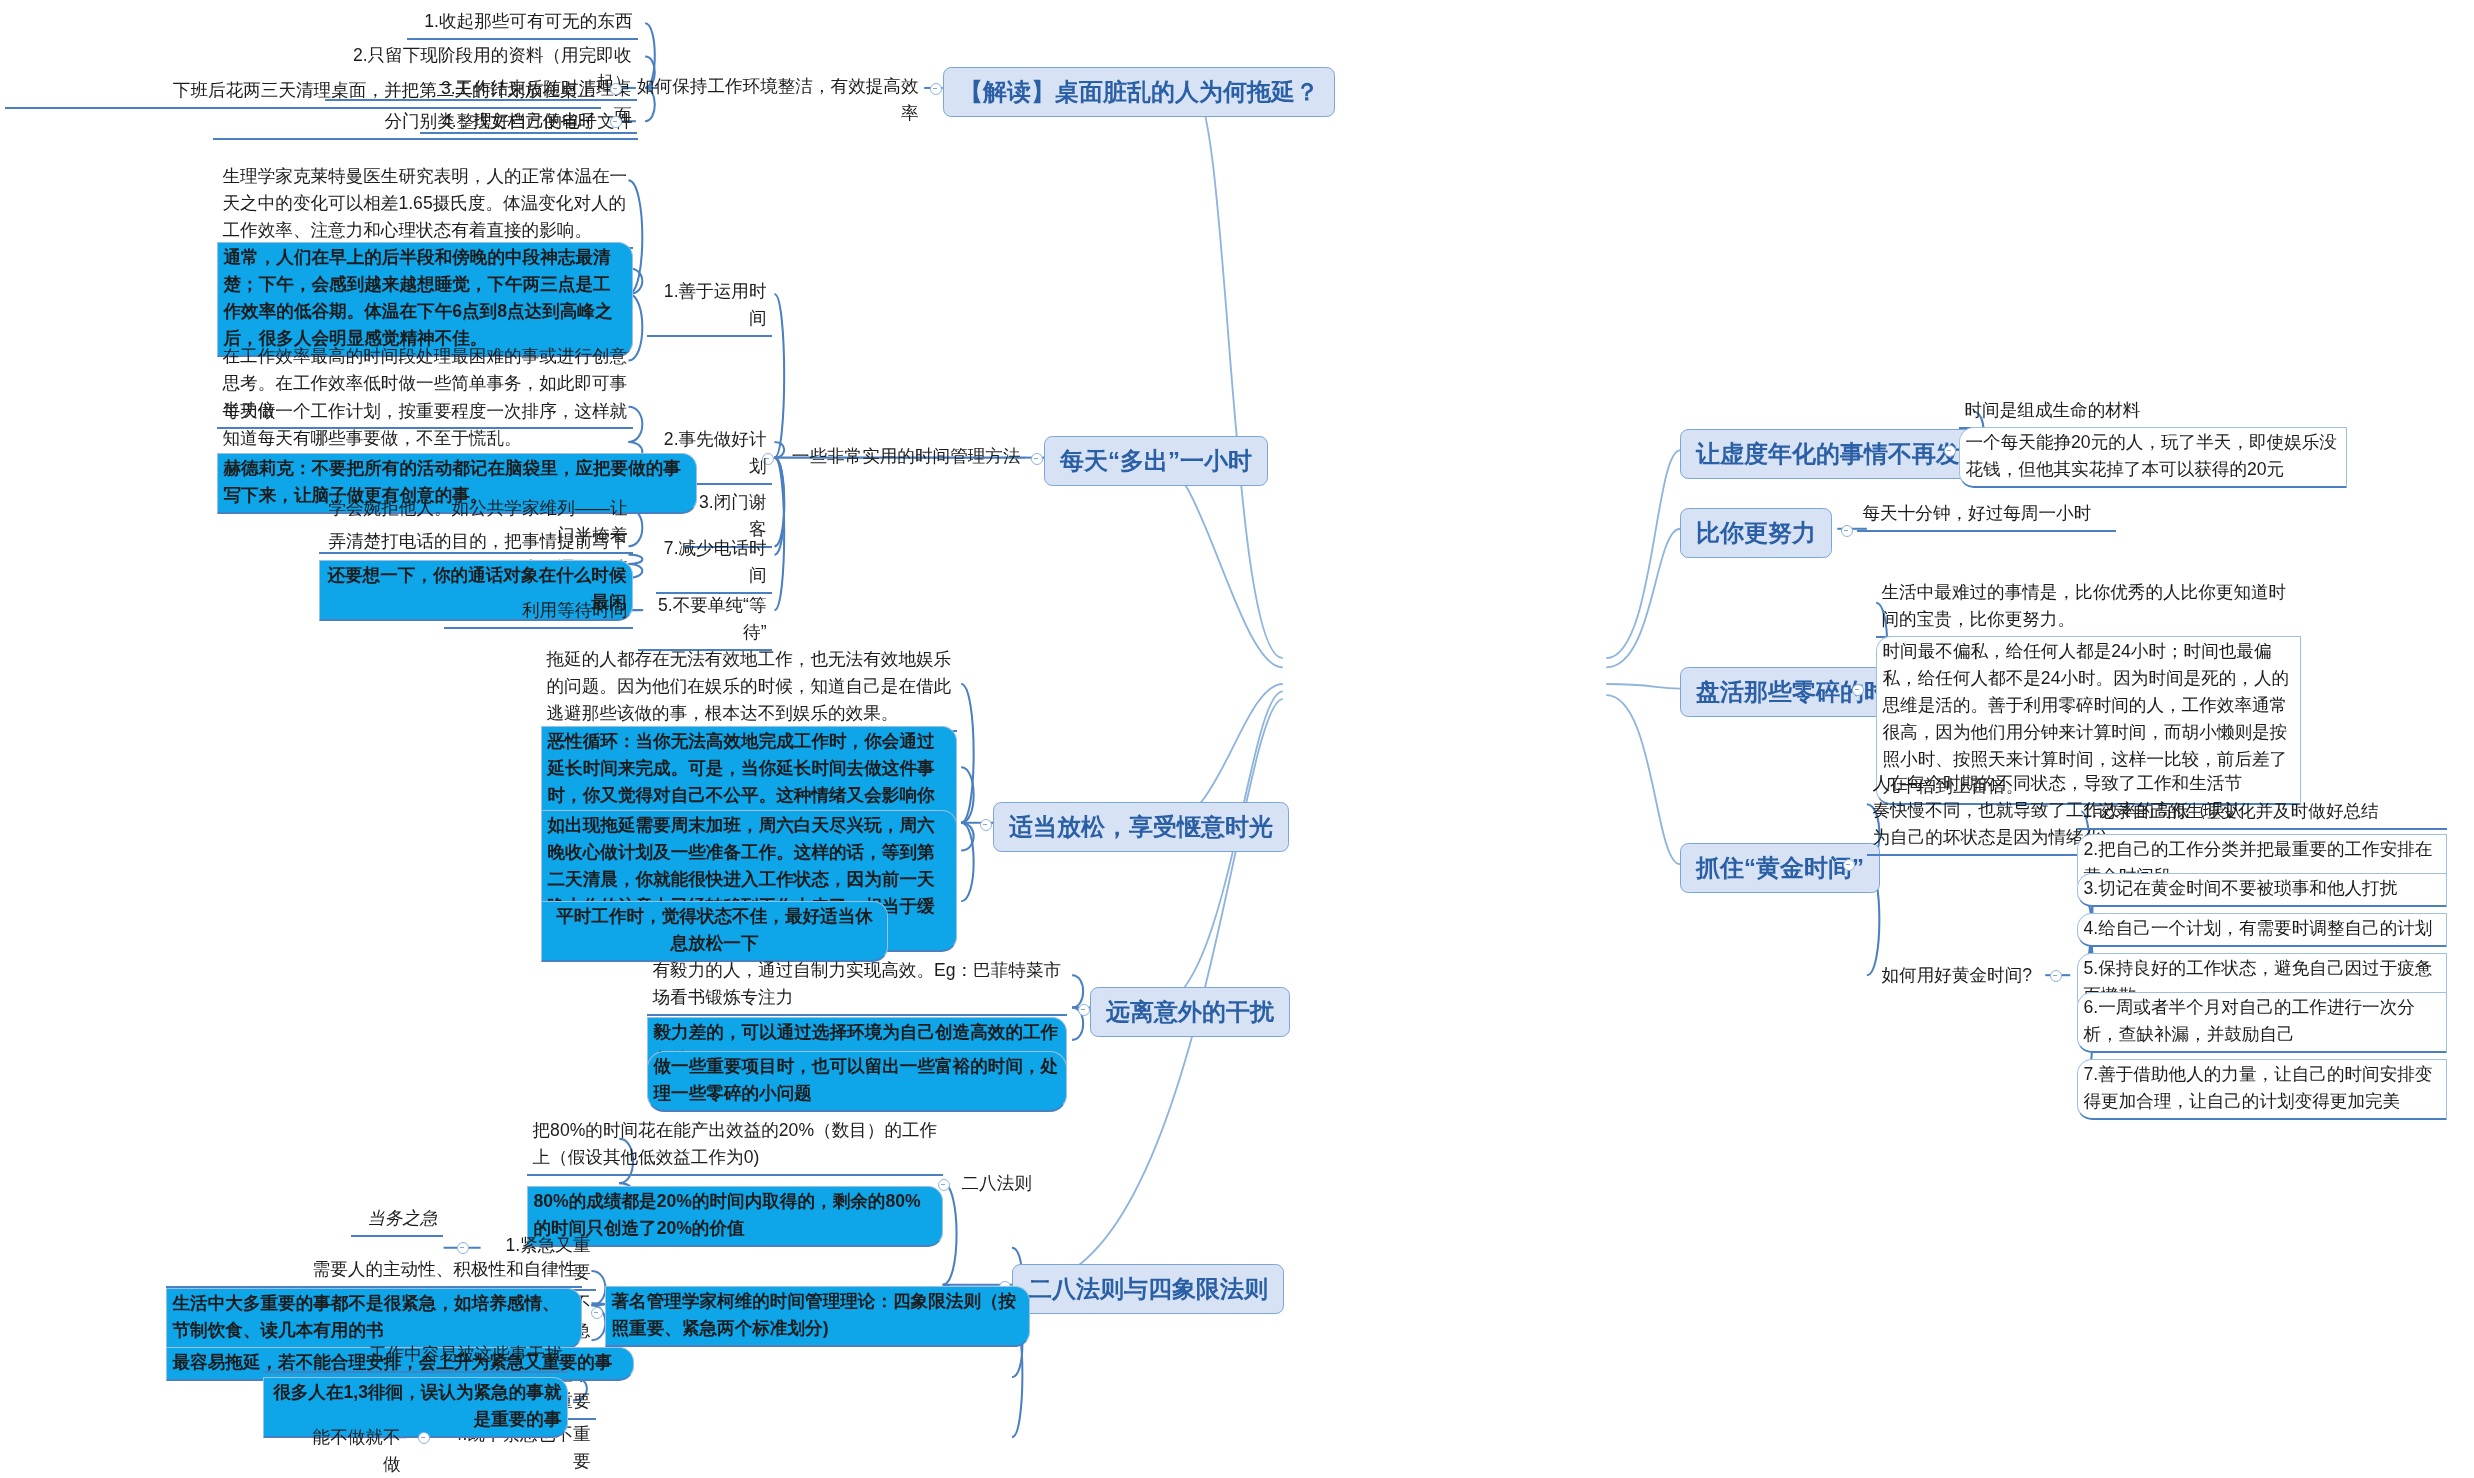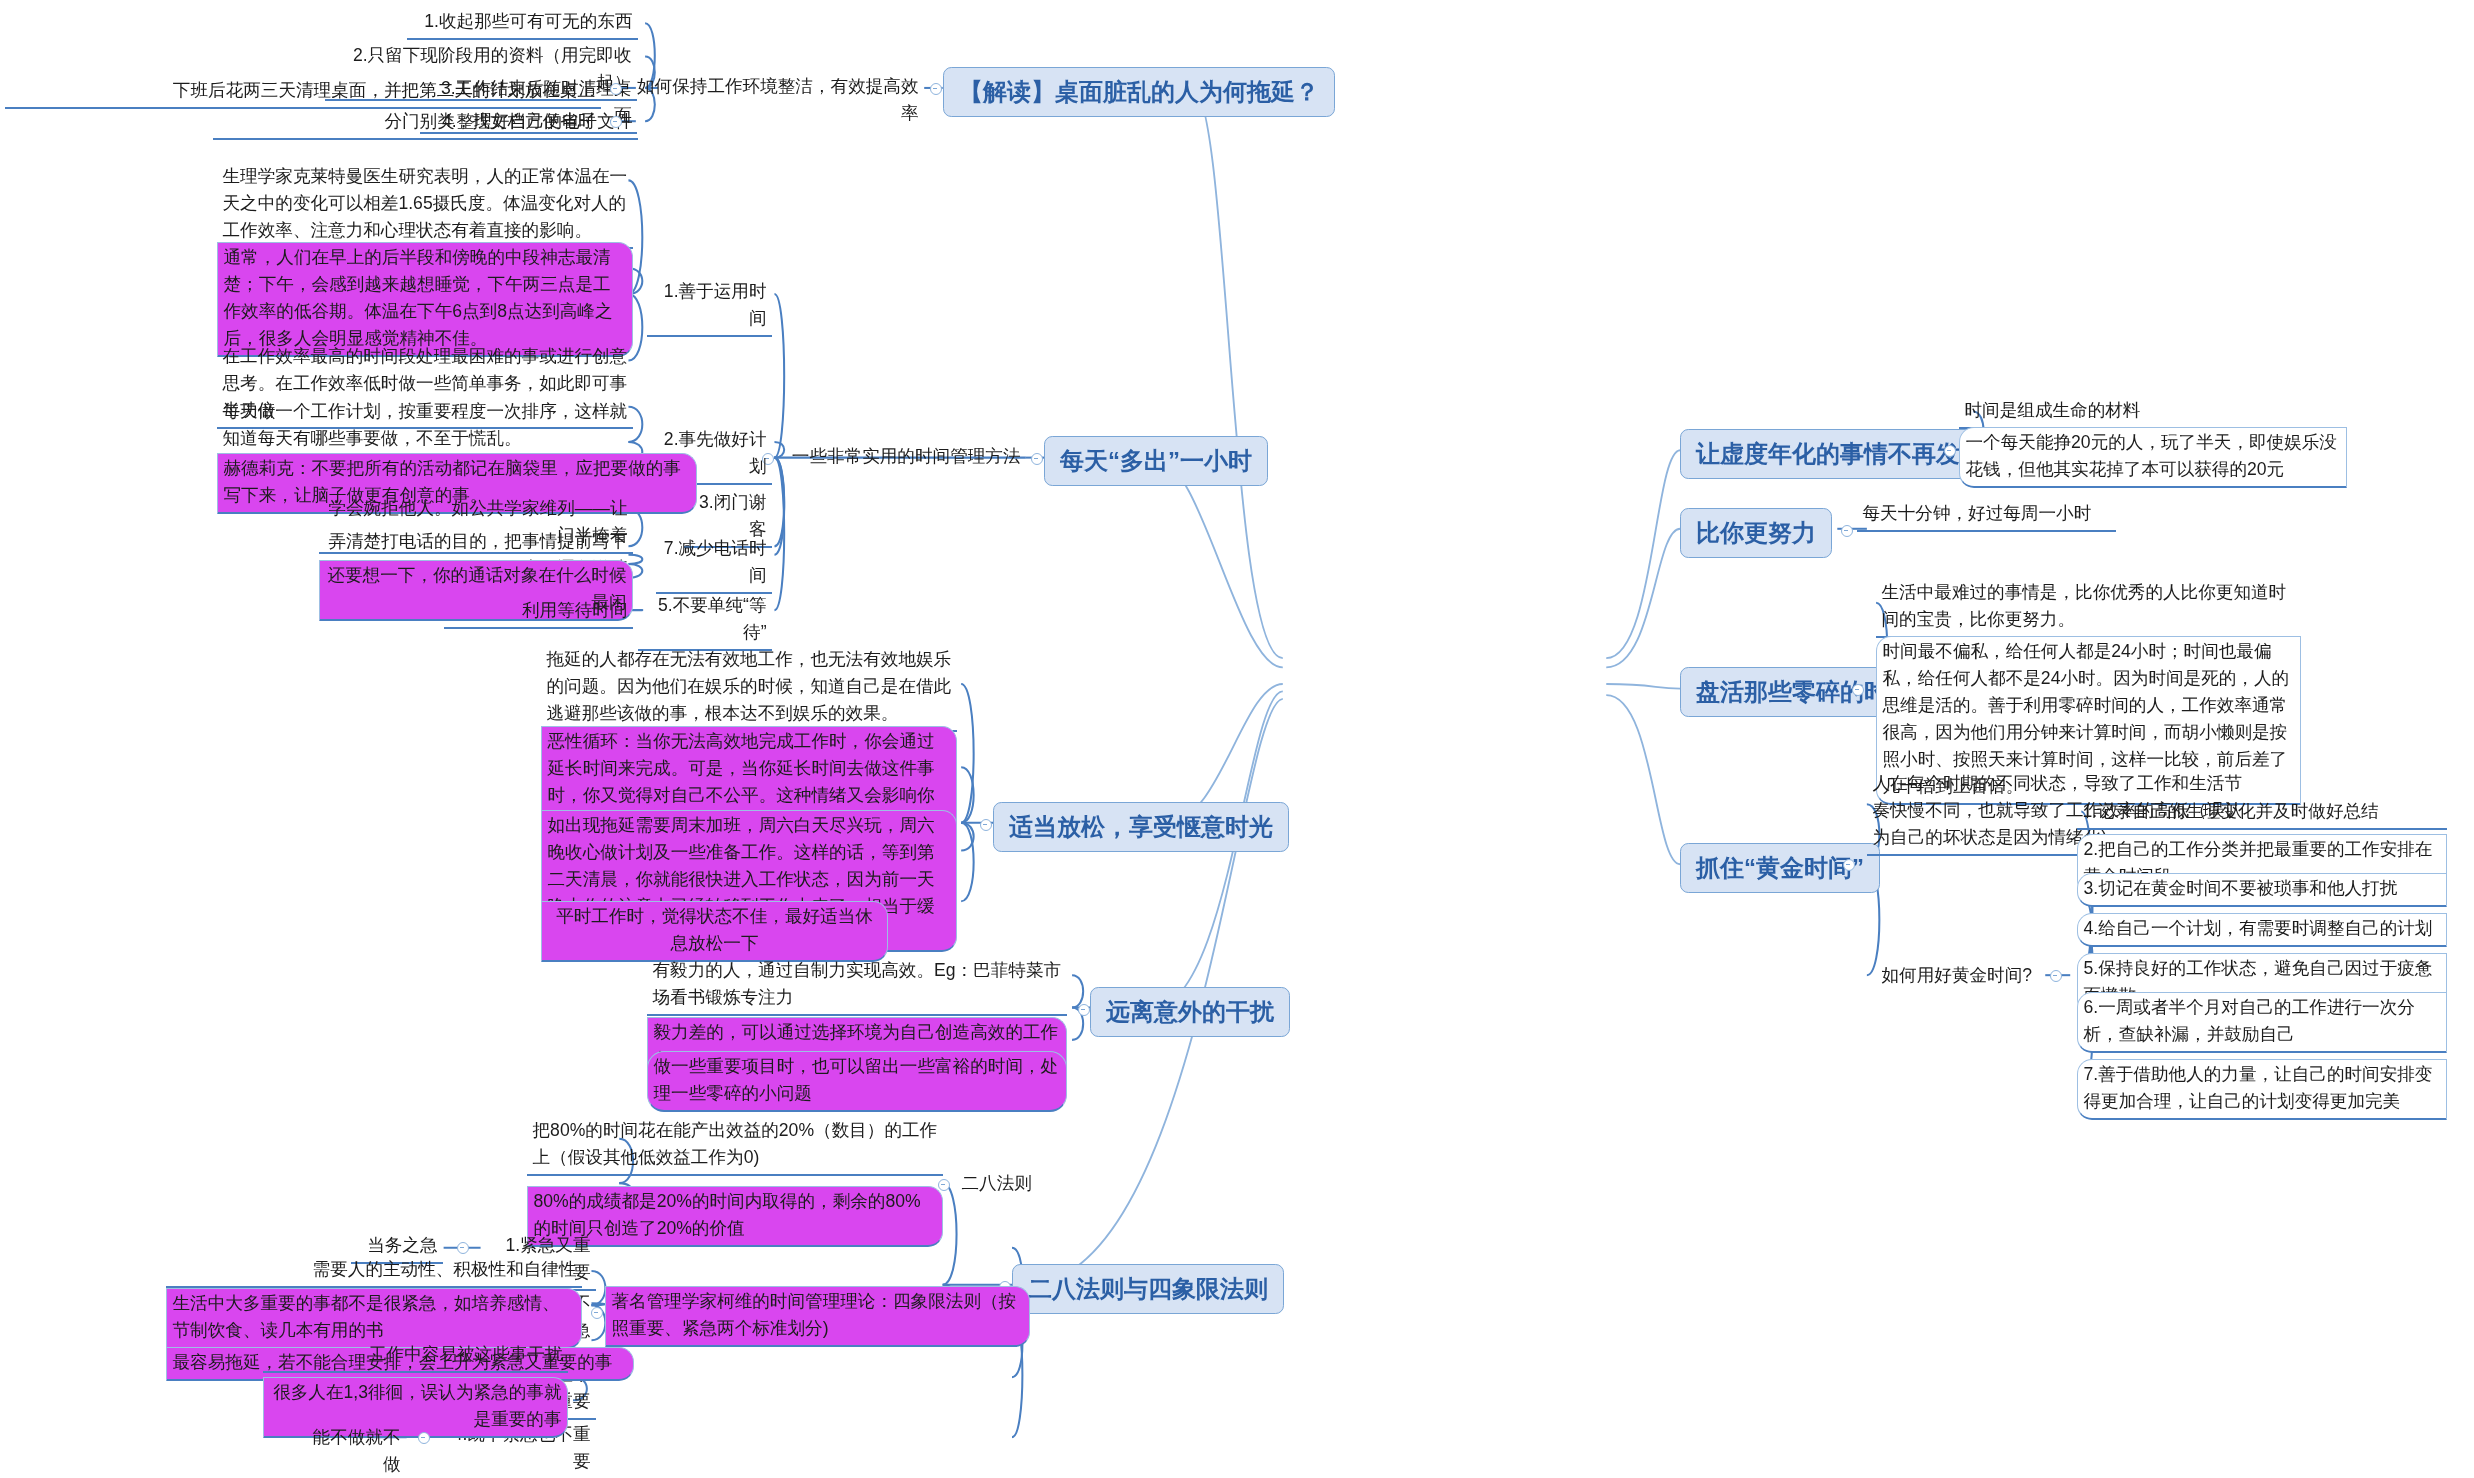--- a/index.html
+++ b/index.html
@@ -19,21 +19,22 @@
   
   .leaf{
     font-size:17.6px;line-height:27px;color:#1c1c1c;
     padding:0.9px 5.5px 2.8px 5.5px;
     border-bottom:2.8px solid #4a7fc1;
     white-space:pre-line;
   }
   .leaf.rounded{
     border:0.9px solid #9dbfe3;border-bottom:2.8px solid #4a7fc1;
     border-top-right-radius:15px;border-bottom-right-radius:15px;
-    background:#d946ef;
+    background:#0ea5e9;
+    font-weight:bold;
   }
   .leaf.roundedleft{
     border:0.9px solid #9dbfe3;border-bottom:2.8px solid #4a7fc1;
     border-top-left-radius:15px;border-bottom-left-radius:15px;
     background:#fff;
   }
   .leaf.ta-right{text-align:right;}
   .leaf.ta-center{text-align:center;}
 
   
@@ -253,21 +254,21 @@
   <div class="node leaf rounded" style="left:527px;top:1186px;width:416px;">80%的成绩都是20%的时间内取得的，剩余的80%的时间只创造了20%的价值</div>
 
   <div class="node leaf rounded" style="left:605px;top:1286px;width:425px;">著名管理学家柯维的时间管理理论：四象限法则（按照重要、紧急两个标准划分)</div>
   <span class="knob" style="left:591px;top:1307px;"></span>
 
   <div class="node leaf ta-right" style="left:494px;top:1231px;width:102px;">1.紧急又重要</div>
   <div class="node leaf ta-right" style="left:485px;top:1289px;width:111px;">2.重要但不紧急</div>
   <div class="node leaf ta-right" style="left:485px;top:1360px;width:111px;">3.紧急但不重要</div>
   <div class="node leaf ta-right" style="left:444px;top:1420px;width:152px;">4.既不紧急也不重要</div>
 
-  <div class="node leaf ta-right" style="left:351px;top:1231px;width:92px;">当务之急</div>
+  <div class="node leaf ta-right" style="left:351px;top:1204px;width:92px;font-style:italic;">当务之急</div>
   <span class="knob" style="left:457px;top:1242px;"></span>
 
   <div class="node leaf ta-right" style="left:166px;top:1255px;width:416px;">需要人的主动性、积极性和自律性</div>
   <div class="node leaf rounded" style="left:166px;top:1288px;width:416px;">生活中大多重要的事都不是很紧急，如培养感情、节制饮食、读几本有用的书</div>
   <div class="node leaf rounded" style="left:166px;top:1347px;width:468px;">最容易拖延，若不能合理安排，会上升为紧急又重要的事</div>
 
   <div class="node leaf ta-right" style="left:263px;top:1340px;width:305px;">工作中容易被这些事干扰</div>
   <div class="node leaf ta-right rounded" style="left:263px;top:1377px;width:305px;">很多人在1,3徘徊，误认为紧急的事就是重要的事</div>
 
   <div class="node leaf ta-right" style="left:300px;top:1423px;width:106px;">能不做就不做</div>

